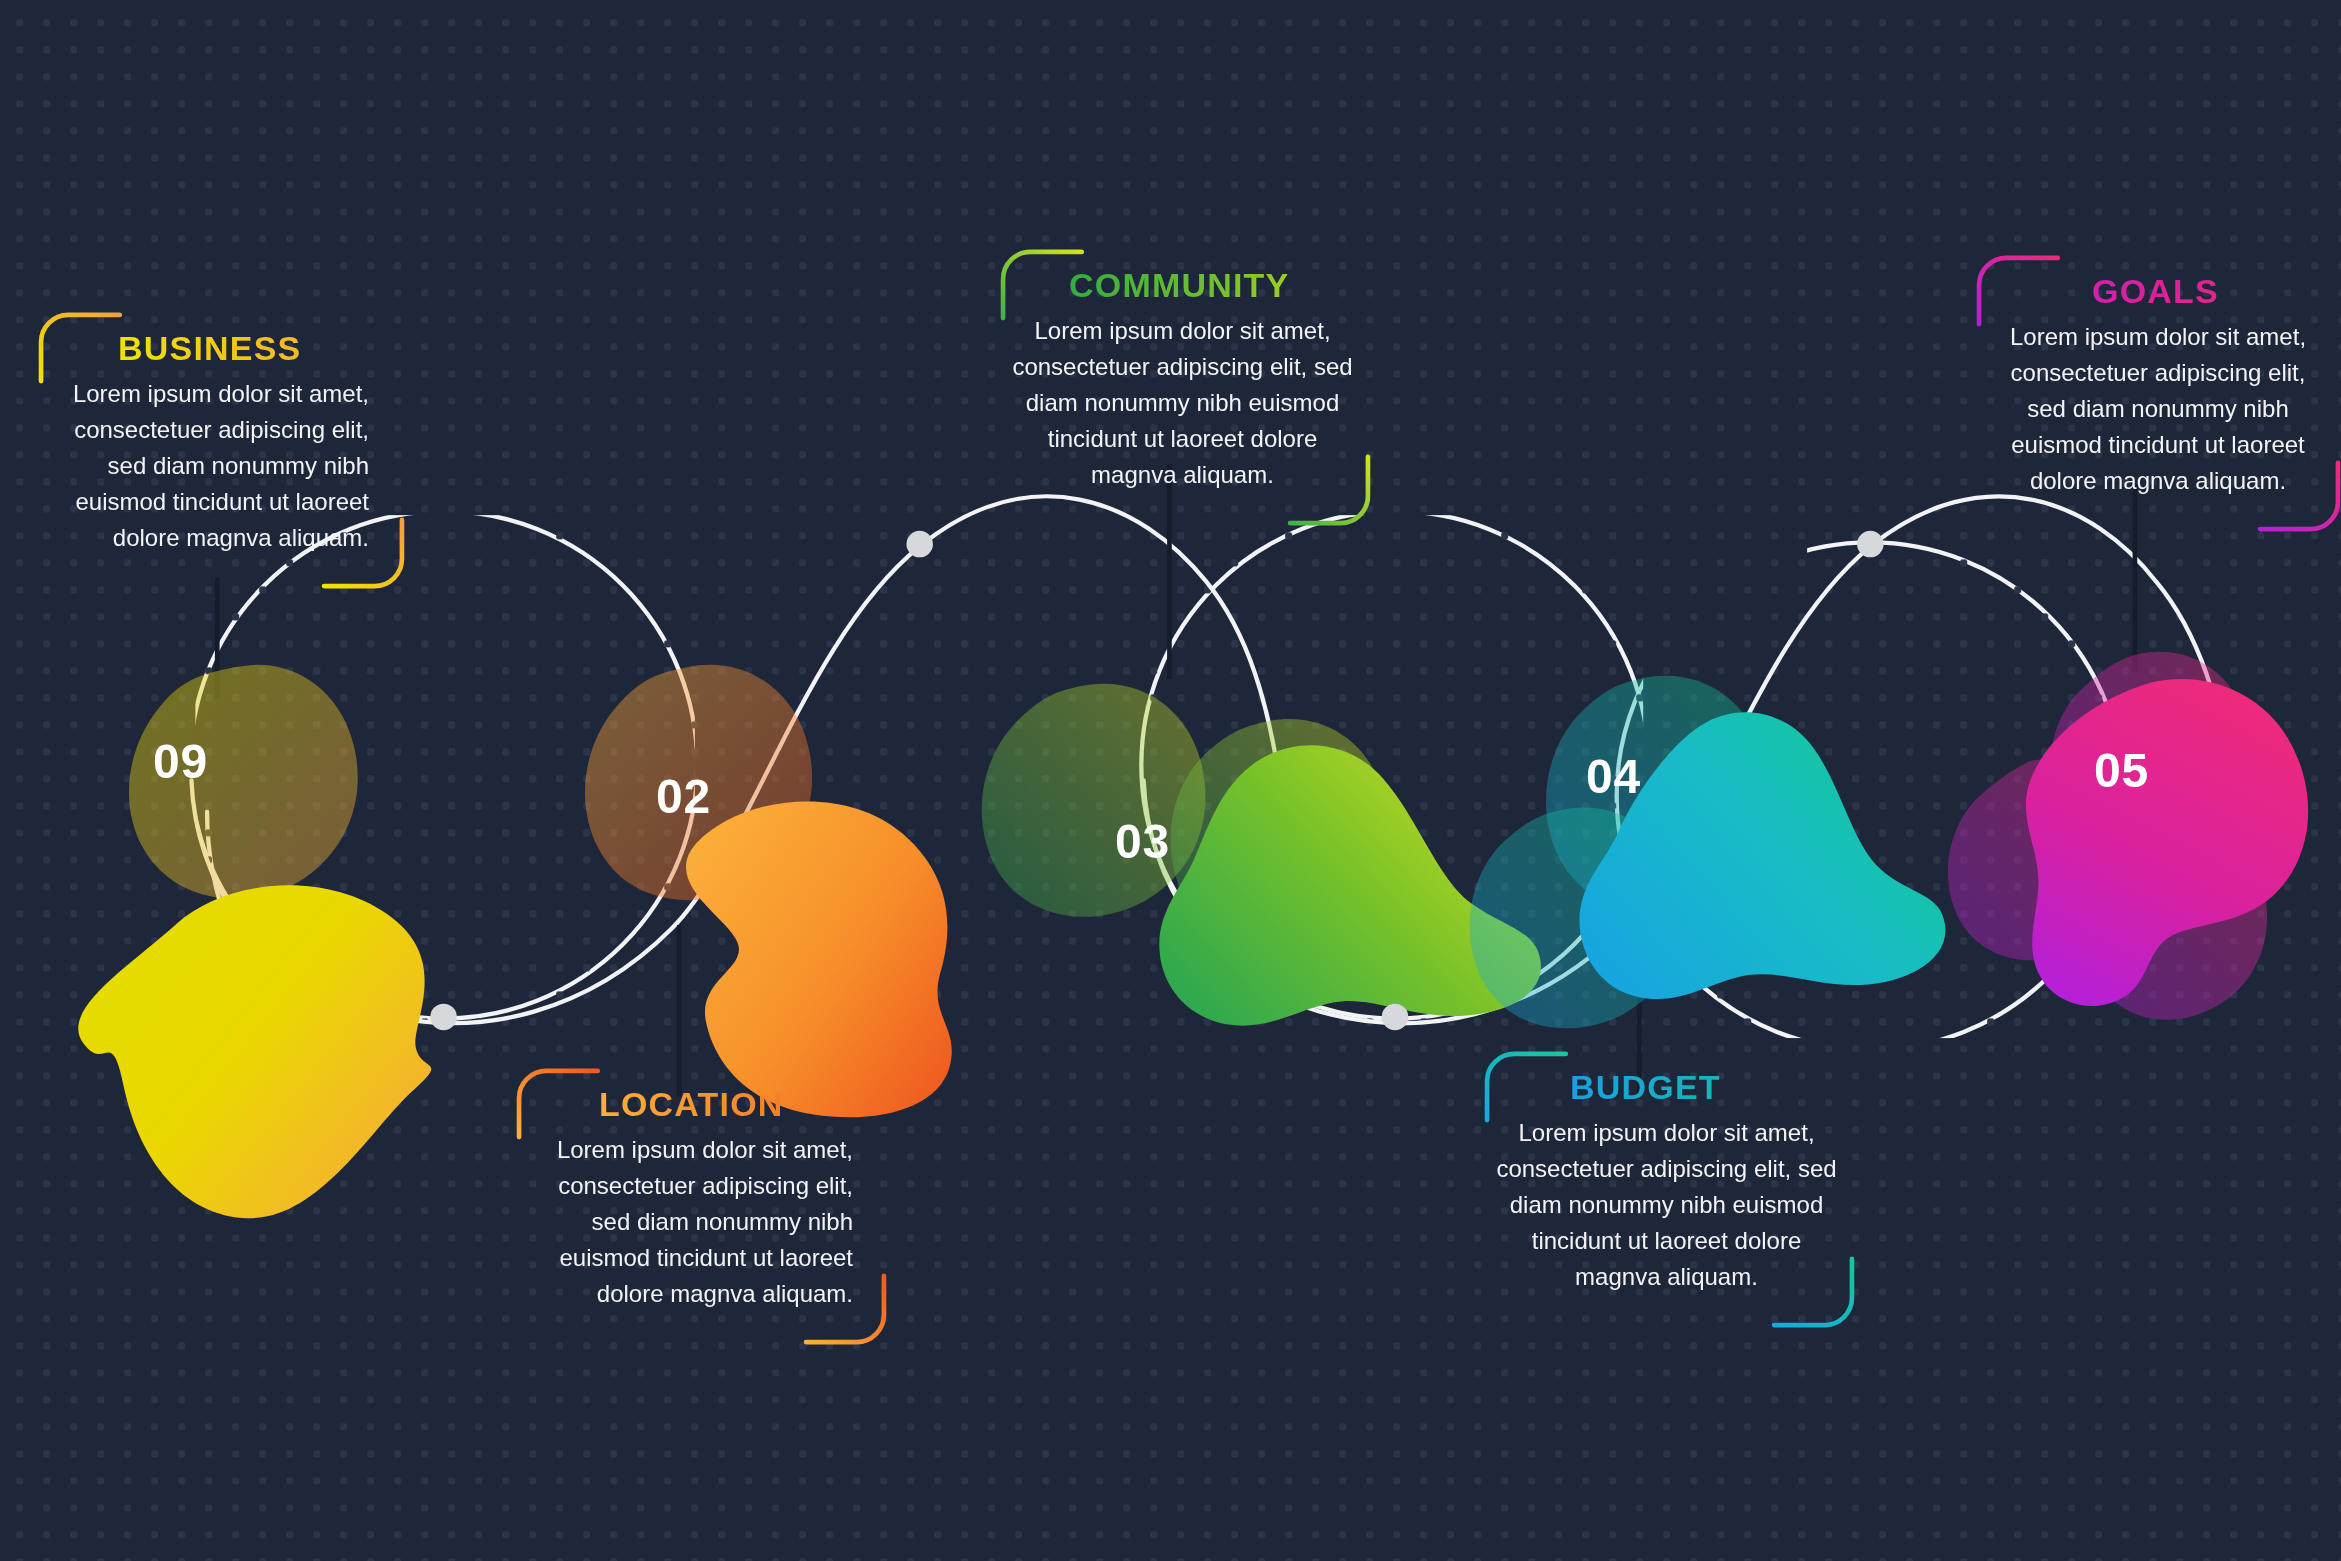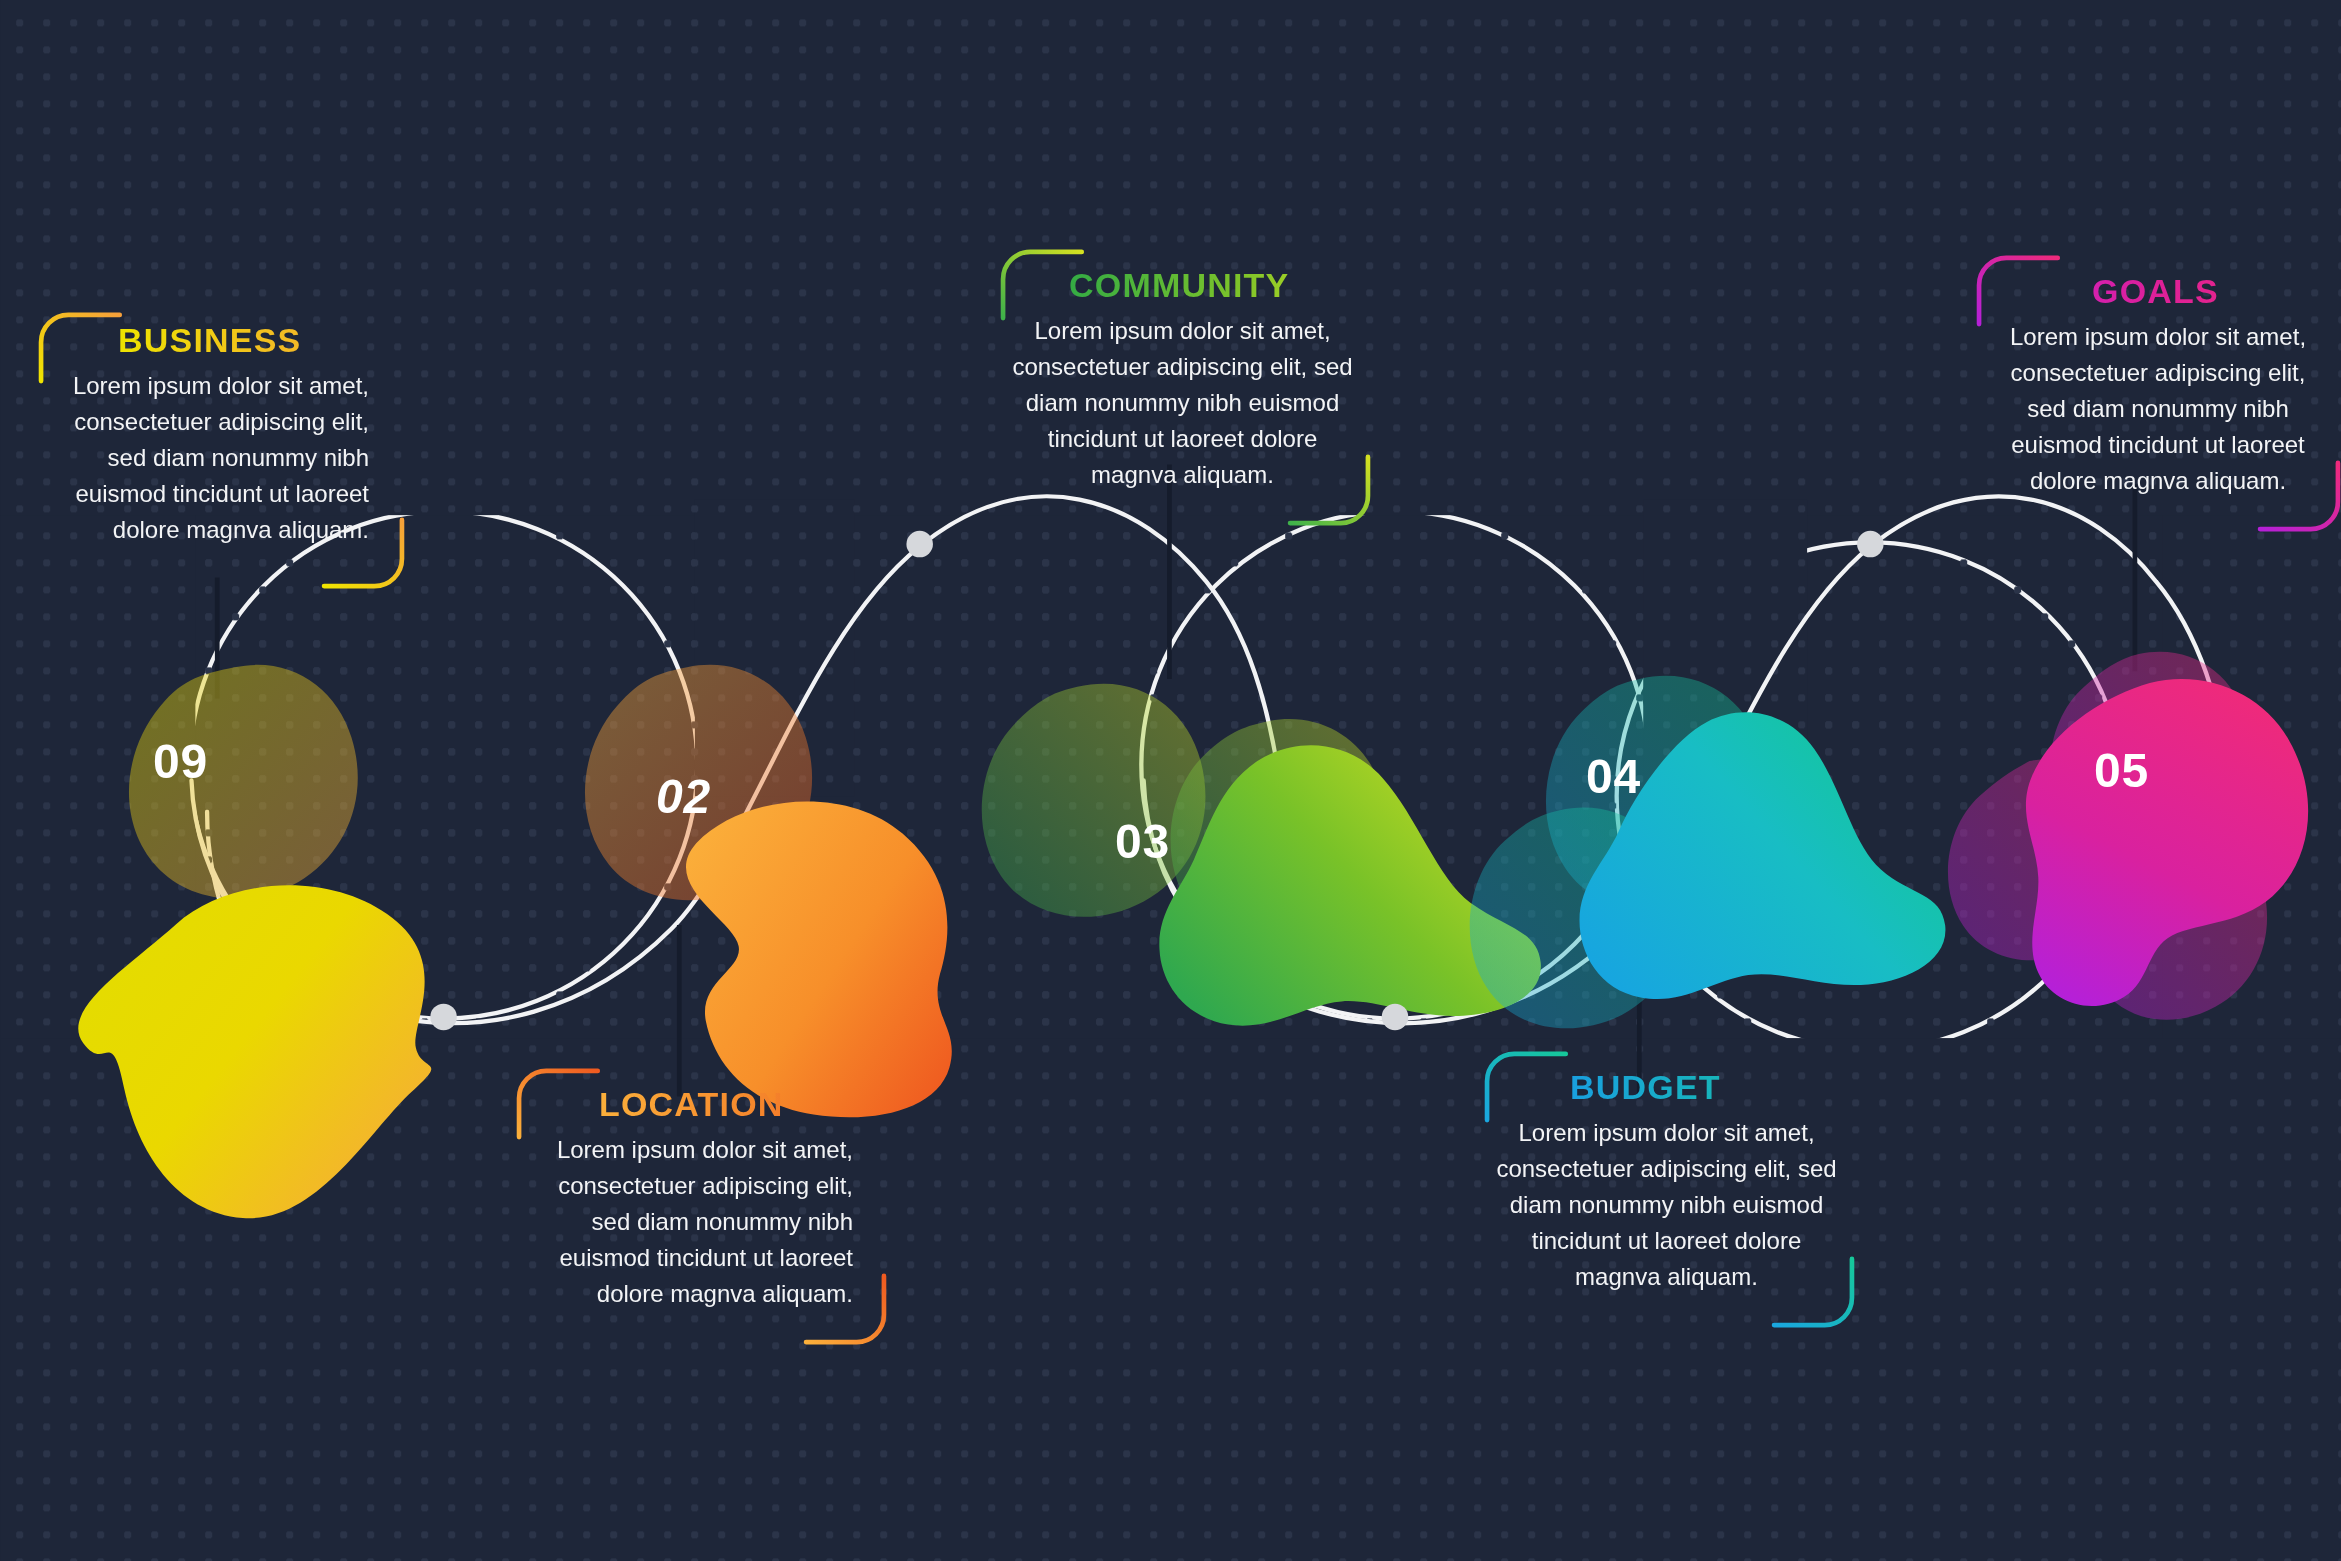--- a/index.html
+++ b/index.html
@@ -224,33 +224,33 @@
   </svg>
 
   <svg class="layer" viewBox="0 0 3000 2000">
     <circle cx="1178" cy="697" r="17" fill="#d6d8dc"></circle>
     <circle cx="568" cy="1303" r="17" fill="#d6d8dc"></circle>
     <circle cx="1787" cy="1303" r="17" fill="#d6d8dc"></circle>
     <circle cx="2396" cy="697" r="17" fill="#d6d8dc"></circle>
   </svg>
 
   <div class="num" style="left:153px;top:734px;">09</div>
-  <div class="num" style="left:656px;top:769px;font-style:italic;">02</div>
+  <div class="num" style="left:656px;top:769px;">02</div>
   <div class="num" style="left:1115px;top:814px;text-align:center;">03</div>
   <div class="num" style="left:1586px;top:749px;">04</div>
   <div class="num" style="left:2094px;top:743px;">05</div>
 
   <div class="textblock" style="left:31px;top:311px;width:375px;">
     <svg class="corner" style="left:6.2px;top:0px;width:86px;height:74px;" viewBox="0 0 110 95">
       <path d="M106,5 H40 A35,35 0 0 0 5,40 V90" fill="none" stroke="url(#c1)" stroke-width="6" stroke-linecap="round"></path>
     </svg>
     <svg class="corner" style="left:289px;top:205px;width:86px;height:74px;" viewBox="0 0 110 95">
       <path d="M5,90 H70 A35,35 0 0 0 105,55 V5" fill="none" stroke="url(#c1)" stroke-width="6" stroke-linecap="round"></path>
     </svg>
-    <h2 class="blk-title" style="margin-left:87px;margin-top:12px;background-image:linear-gradient(95deg,#ede400 0%,#f2c31c 45%,#f5a53c 100%);">BUSINESS</h2>
+    <h2 class="blk-title" style="margin-left:87px;margin-top:20px;background-image:linear-gradient(95deg,#ede400 0%,#f2c31c 45%,#f5a53c 100%);">BUSINESS</h2>
     <p class="blk-body" style="text-align:right;padding-right:37px;padding-left:34px;">Lorem ipsum dolor sit amet, consectetuer adipiscing elit, sed diam nonummy nibh euismod tincidunt ut laoreet dolore magnva aliquam.</p>
   </div>
 
   <div class="textblock" style="left:507px;top:1067px;width:383px;">
     <svg class="corner" style="left:7.8px;top:0px;width:86px;height:74px;" viewBox="0 0 110 95">
       <path d="M106,5 H40 A35,35 0 0 0 5,40 V90" fill="none" stroke="url(#c2)" stroke-width="6" stroke-linecap="round"></path>
     </svg>
     <svg class="corner" style="left:295px;top:205px;width:86px;height:74px;" viewBox="0 0 110 95">
       <path d="M5,90 H70 A35,35 0 0 0 105,55 V5" fill="none" stroke="url(#c2)" stroke-width="6" stroke-linecap="round"></path>
     </svg>

